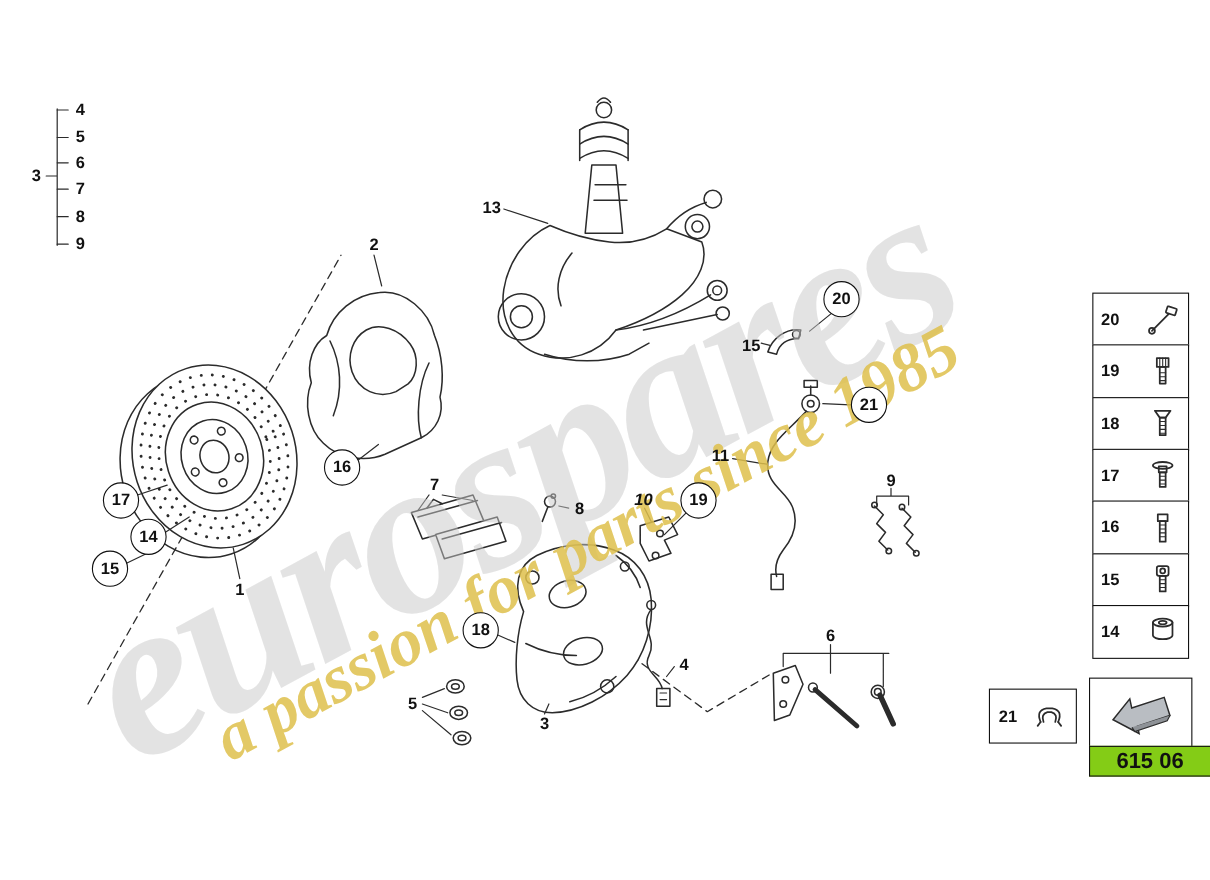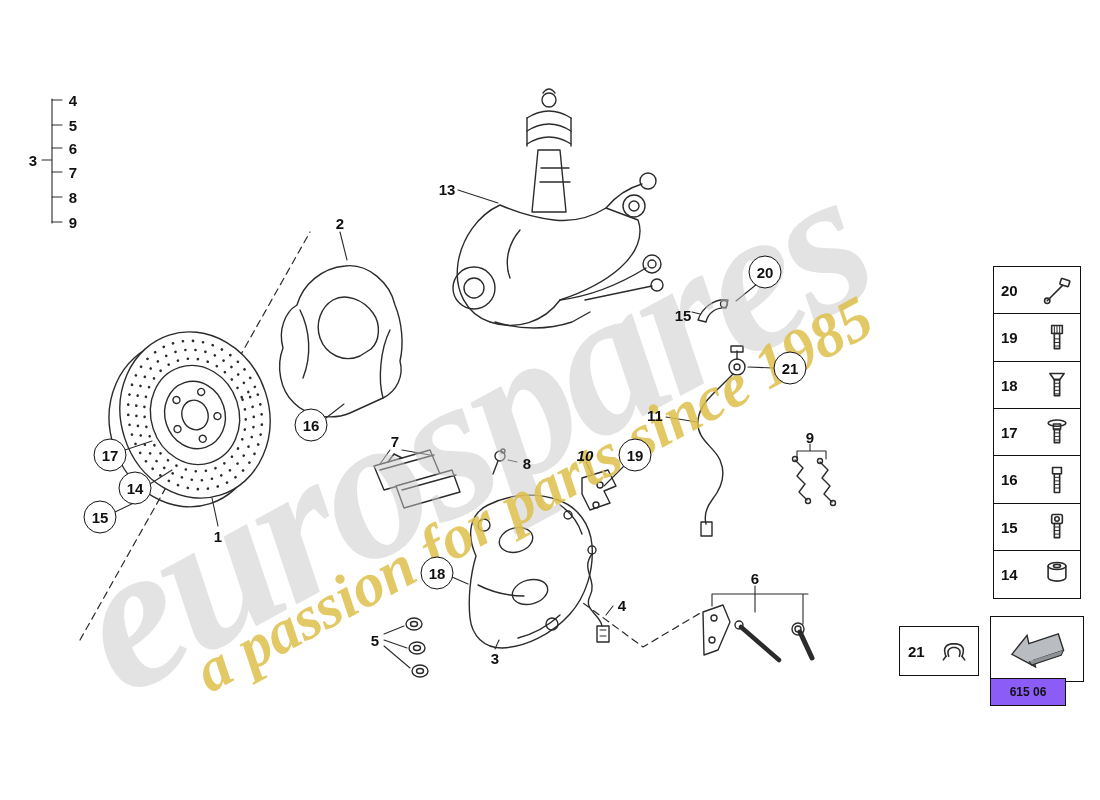--- a/index.html
+++ b/index.html
@@ -31,23 +31,23 @@
   .part-box:first-child{margin-top:0;}
   .part-num{font-size:15px;font-weight:bold;color:#111;}
   .part-icon{width:32px;height:38px;stroke:#2b2b2b;fill:none;stroke-width:1.6;stroke-linecap:round;stroke-linejoin:round;}
   
   .clip-box{position:absolute;left:899px;top:626px;width:80px;height:50px;border:1.7px solid #111;
             background:#fff;display:flex;align-items:center;justify-content:space-between;
             padding:0 8px;box-sizing:border-box;z-index:4;cursor:pointer;}
   .nav-box{position:absolute;left:990px;top:616px;width:92px;height:64px;border:1.7px solid #111;
            background:#fff;display:flex;align-items:center;justify-content:center;z-index:4;cursor:pointer;}
   .nav-box svg{width:72px;height:48px;}
-  .code-box{position:absolute;left:990px;top:678.3px;width:76px;height:28px;border:1.7px solid #111;
-           background:#8b5cf6;display:flex;align-items:center;justify-content:center;
-           font-size:12px;font-weight:bold;color:#111;box-sizing:border-box;z-index:4;}
+  .code-box{position:absolute;left:990px;top:678.3px;width:111px;height:28px;border:1.7px solid #111;
+           background:#84cc16;display:flex;align-items:center;justify-content:center;
+           font-size:20px;font-weight:bold;color:#111;box-sizing:border-box;z-index:4;}
 </style>
 </head>
 <body>
 
 <div class="stage">
 
   <svg id="diagram" width="1100" height="800" viewBox="0 0 1100 800">
     <defs>
       <symbol id="sym-hose-icon" viewBox="0 0 36 36">
         <path d="M7,29 L24,12"></path>

